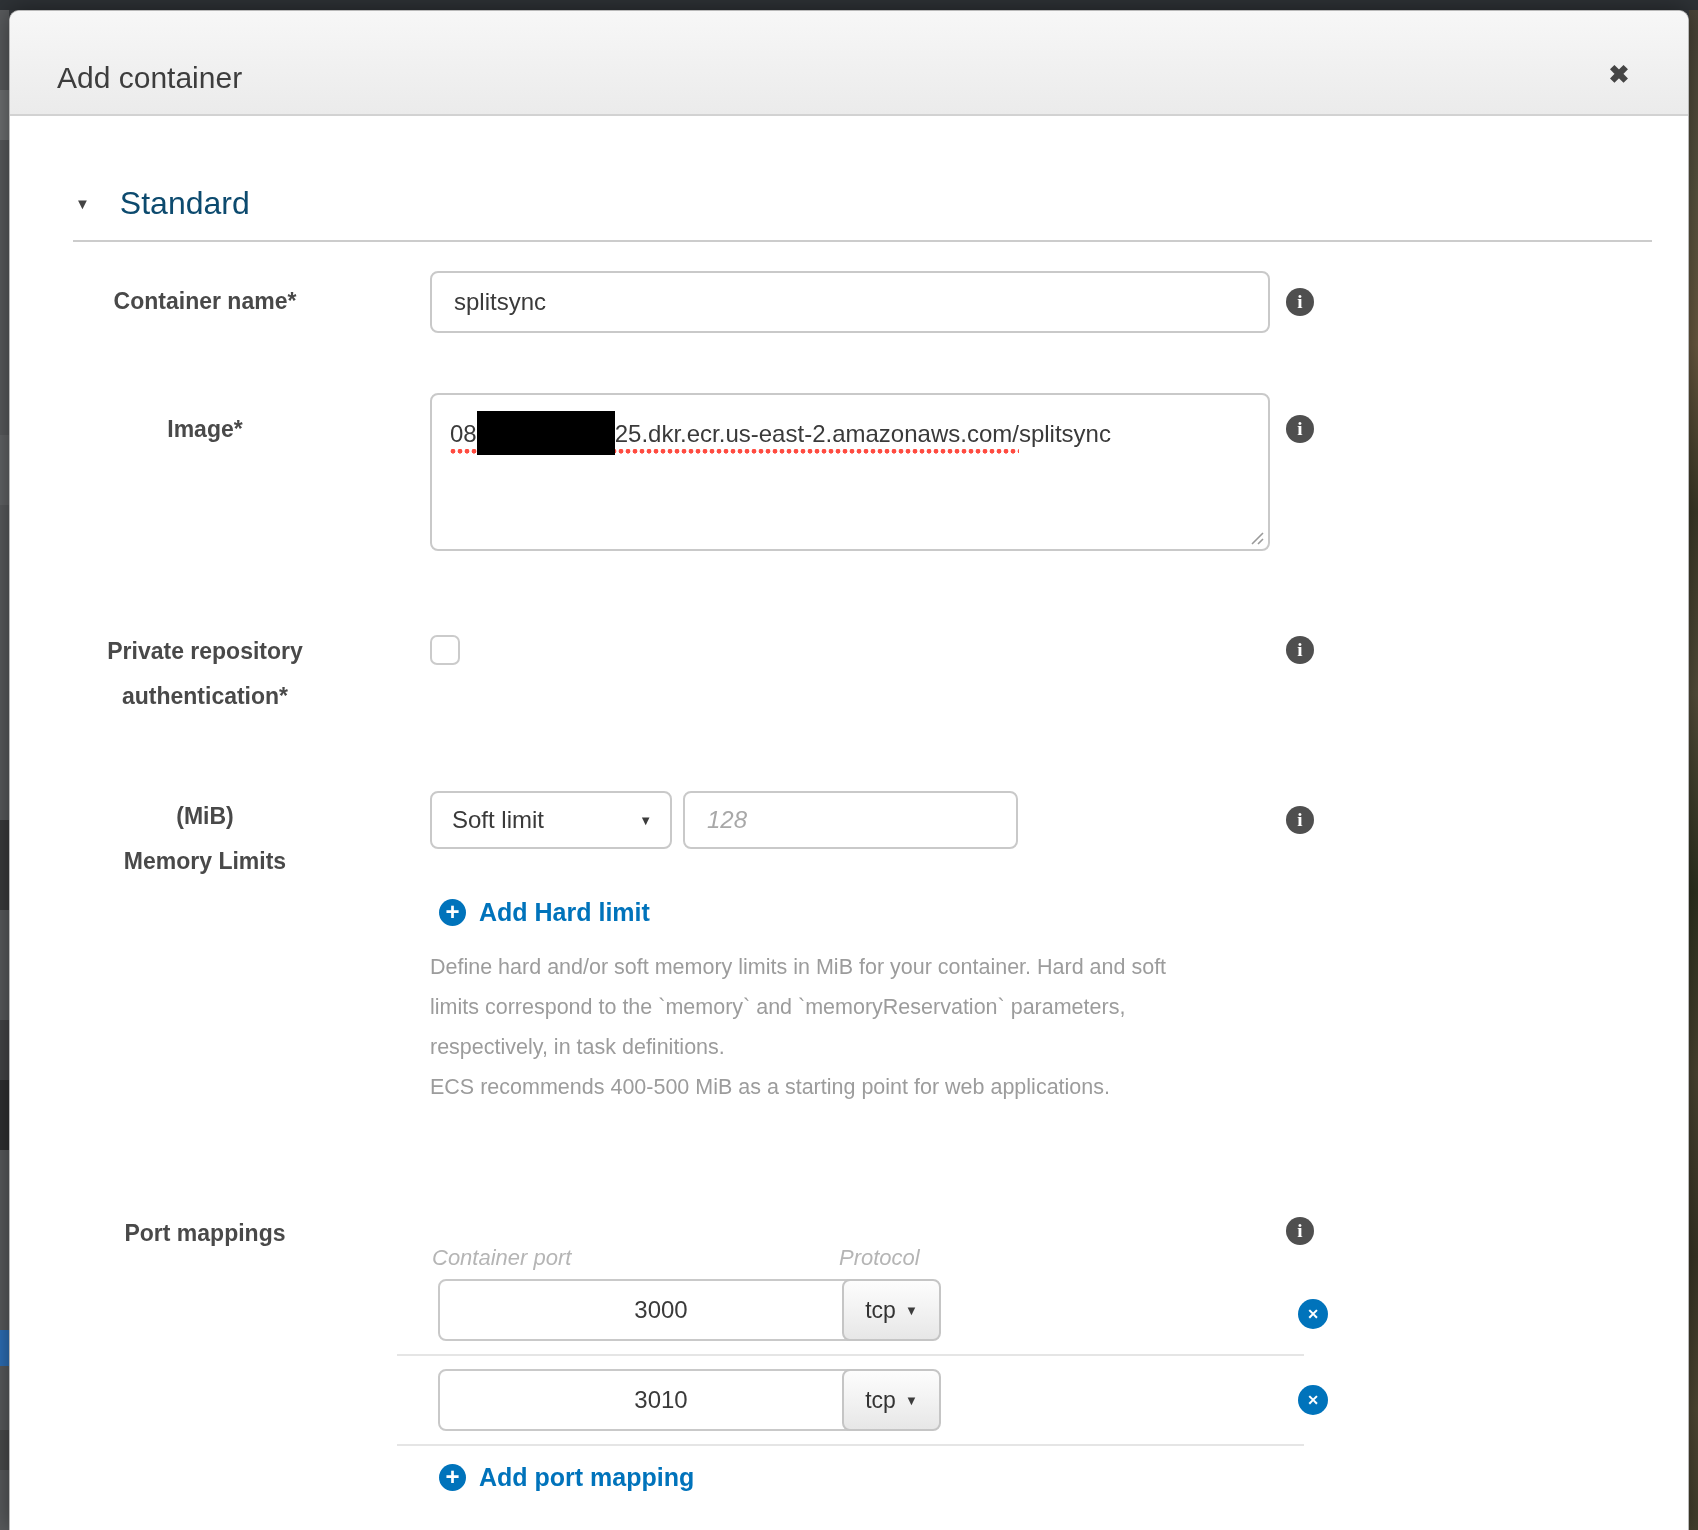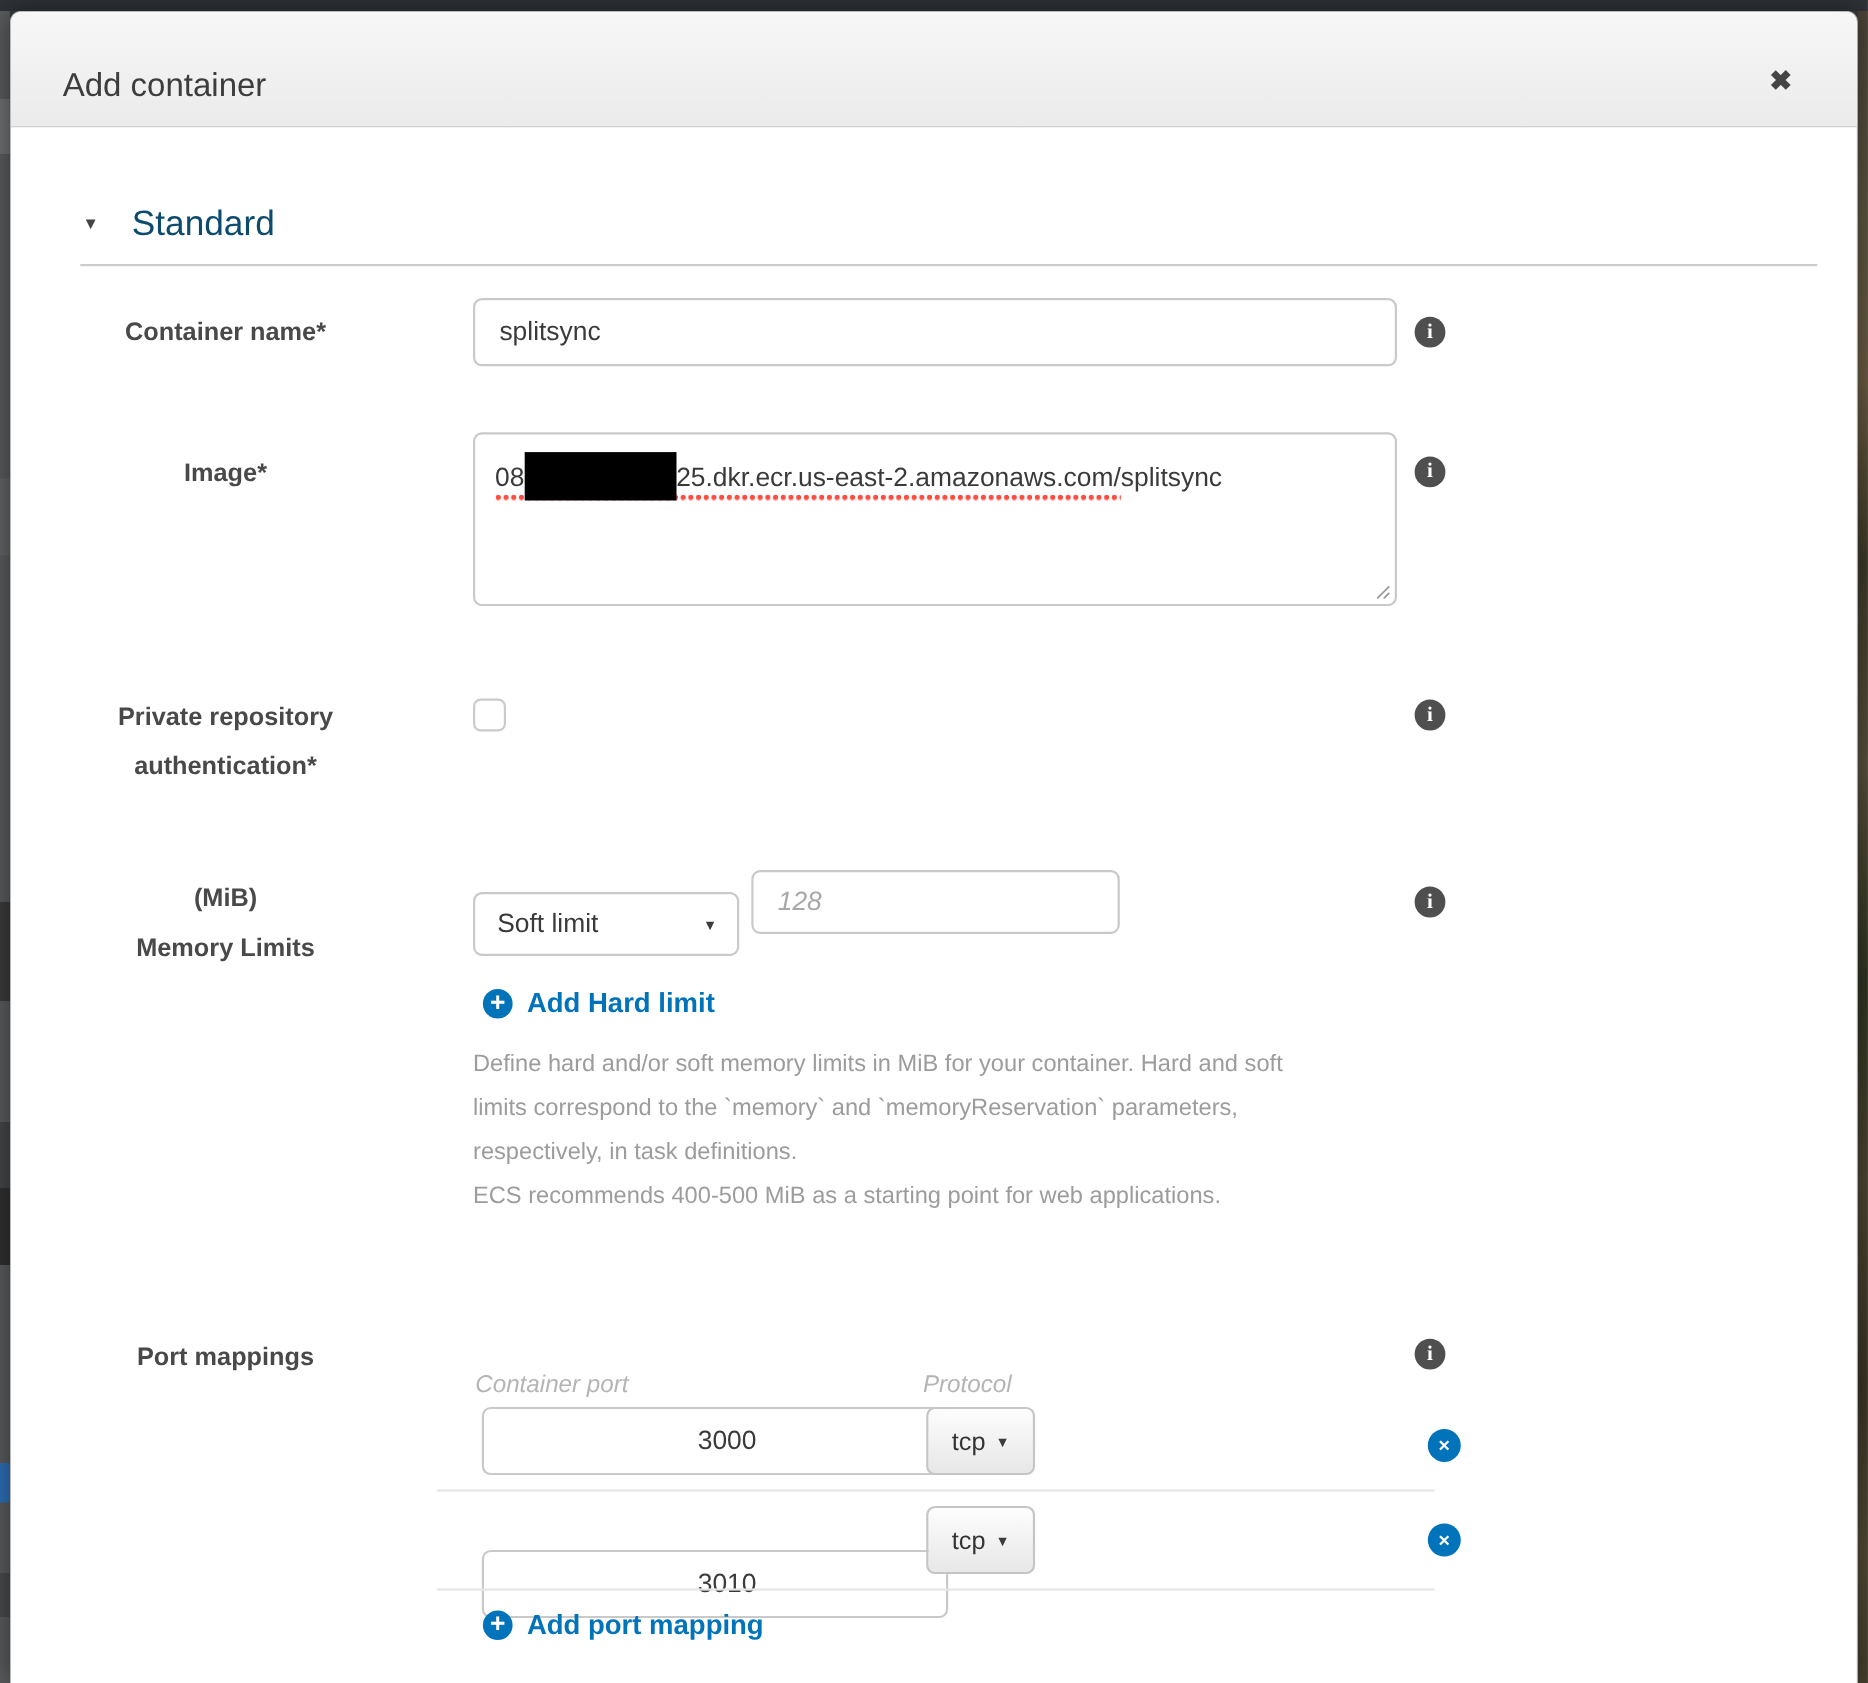--- a/index.html
+++ b/index.html
@@ -66,21 +66,21 @@
 
   
   #repo-label { top:618px; }
   #repo-checkbox { position:absolute; left:420px; top:624px; width:30px; height:30px;
     border:2px solid #cbcbcb; border-radius:7px; background:#fff; cursor:pointer; }
   #repo-info { left:1276px; top:625px; }
 
   
   #memory-label { top:783px; }
   .select-box { position:absolute; display:flex; align-items:center; background:#fff;
-    border:2px solid #c9c9c9; border-radius:8px; font-size:24px; color:#3a3a3a; cursor:pointer;margin-top:20px; }
+    border:2px solid #c9c9c9; border-radius:8px; font-size:24px; color:#3a3a3a; cursor:pointer; }
   #memory-select { left:420px; top:780px; width:242px; height:58px; padding:0 18px 0 20px; justify-content:space-between; }
   .caret { font-size:13px; color:#3c3c3c; }
   #memory-input { left:673px; top:780px; width:335px; height:58px; }
   #memory-info { left:1276px; top:795px; }
 
   
   .add-link { position:absolute; display:flex; align-items:center; cursor:pointer; }
   .plus-badge { width:27px; height:27px; border-radius:50%; background:#0073bb; color:#fff;
     display:flex; align-items:center; justify-content:center; font-size:24px; font-weight:700; margin-right:13px; padding-bottom:2px; }
   .add-link-text { font-size:25px; font-weight:700; color:#0073bb; }
@@ -92,21 +92,21 @@
   .help-line { font-size:21.5px; color:#9c9c9c; line-height:40px; white-space:nowrap; }
 
   
   #port-label { top:1208px; line-height:28px; }
   .port-col { position:absolute; font-size:22px; font-style:italic; color:#b5b5b5;margin-top:20px; }
   #col-container-port { left:422px; top:1214px; }
   #col-protocol { left:829px; top:1214px; }
   #port-info { left:1276px; top:1206px; }
   .port-input { height:62px; width:424px; left:428px;text-align:center; }
   #port-input-0 { top:1268px; }
-  #port-input-1 { top:1398px; }
+  #port-input-1 { top:1358px; }
   .proto-btn { position:absolute; left:832px; width:99px; height:62px; display:flex; align-items:center;
     justify-content:center; gap:9px; background:linear-gradient(#fdfdfd,#e7e7e7);
     border:2px solid #c5c5c5; border-radius:8px; font-size:23px; color:#333; cursor:pointer; }
   #proto-0 { top:1268px; }
   #proto-1 { top:1358px; }
   .delete-badge { position:absolute; left:1288px; width:30px; height:30px; border-radius:50%;
     background:#0073bb; color:#fff; display:flex; align-items:center; justify-content:center;
     font-size:14px; font-weight:700; cursor:pointer; }
   #delete-0 { top:1288px; }
   #delete-1 { top:1374px; }

